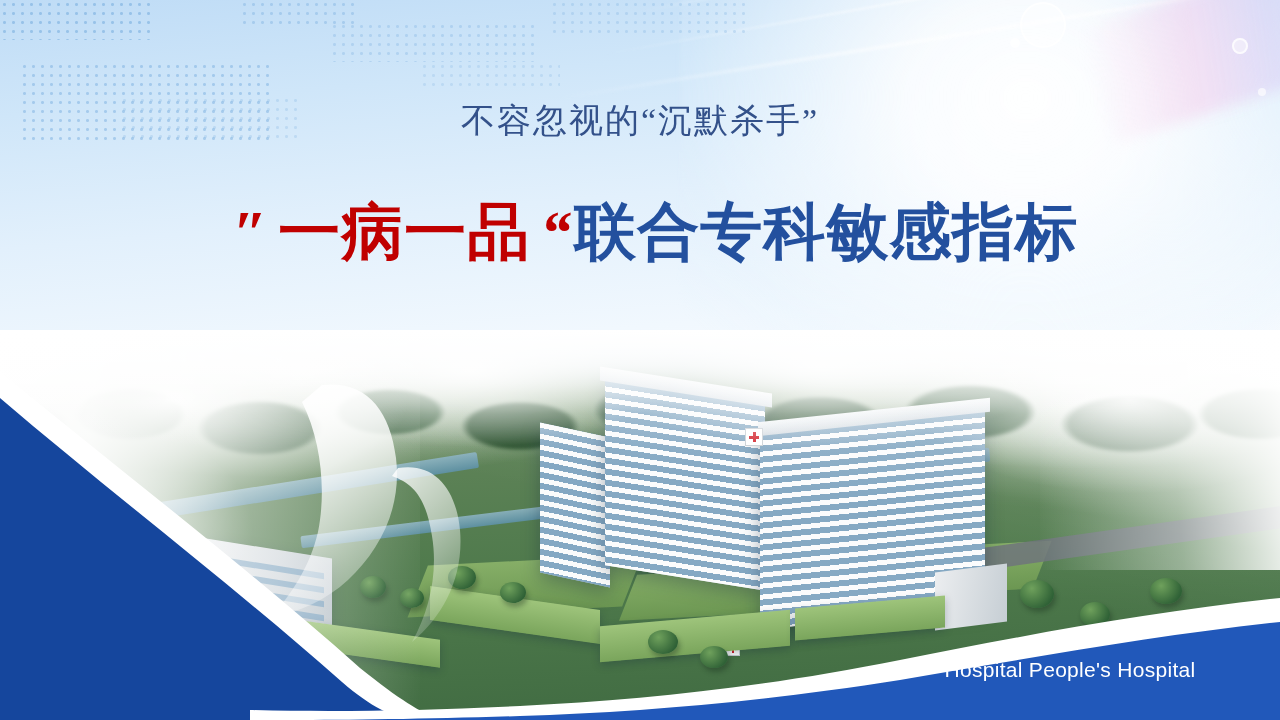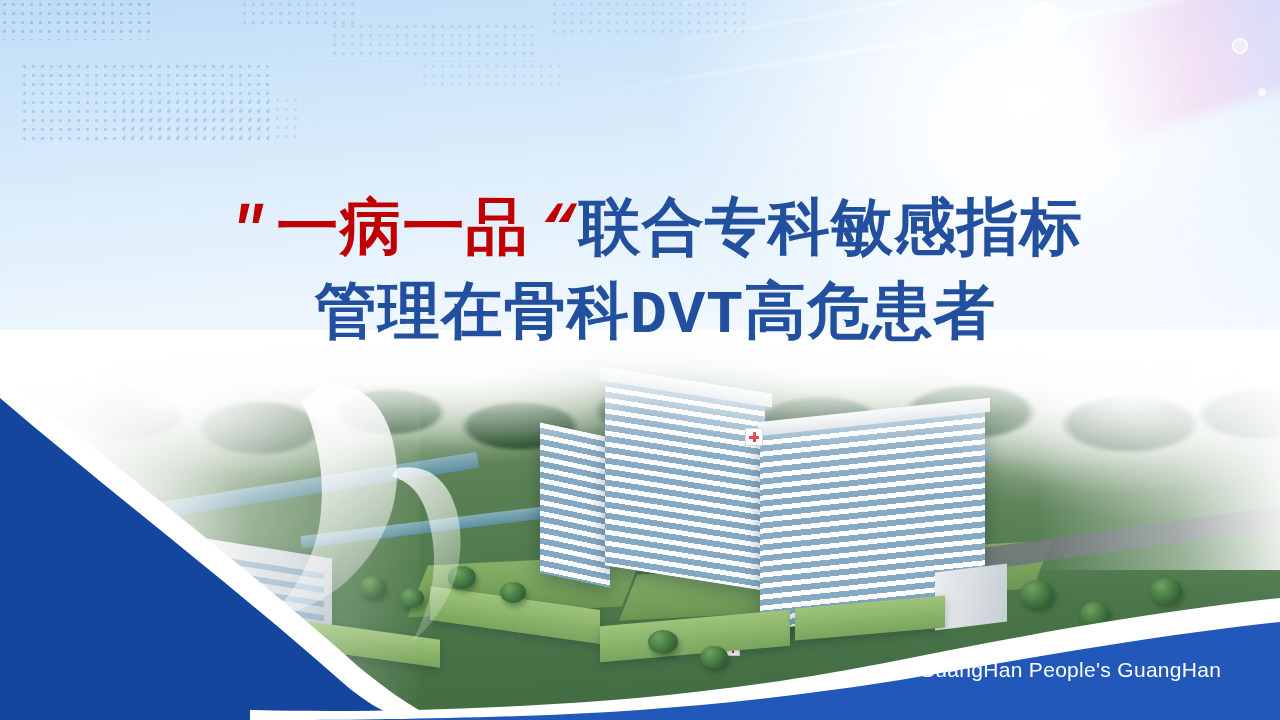--- a/index.html
+++ b/index.html
@@ -323,21 +323,21 @@
     color: #33518a;
     white-space: nowrap;
   }
   .title-block {
     position: absolute;
     left: 0; top: 190px;
     width: 1280px;
     text-align: center;
   }
   .title-line {
-    font-family: Liberation Mono, monospace;
+    font-family: Liberation Serif, serif;
     font-weight: 700;
     font-size: 62px;
     line-height: 84px;
     letter-spacing: 1px;
     color: #23509e;
     white-space: nowrap;
     margin-left: 31px;
   }
   .title-line .accent { color: #c00000; }
   .title-line .qmark-close { color: #c00000; font-style: italic; padding-right: 10px; }
@@ -472,23 +472,23 @@
     <path d="M0,372 C120,470 250,570 360,668 C400,700 420,712 440,720 L0,720 Z" fill="#ffffff"></path>
     <path d="M0,398 C110,492 236,588 342,682 C372,708 392,716 410,720 L0,720 Z" fill="#15469d"></path>
 
     <path d="M1280,598 C1150,612 1020,636 900,660 C760,688 640,700 520,706
              C420,711 330,712 250,710 L250,720 L1280,720 Z" fill="#ffffff"></path>
     <path d="M1280,622 C1150,636 1020,660 900,680 C760,702 640,712 520,716
              C430,719 350,720 290,720 L1280,720 Z" fill="#2158ba"></path>
   </svg>
 
 
+  <div class="subtitle">不容忽视的“沉默杀手”</div>
 
   <div class="title-block">
     <div class="title-line">
       <span class="qmark-close">″</span><span class="accent">一病一品</span><span class="qmark-open">“</span><span>联合专科敏感指标</span>
     </div>
-    <div class="title-line">管理在骨科DVT高危患者</div>
   </div>
 
-  <div class="hospital-name">GuangHan People's GuangHan</div>
+  <div class="hospital-name">Hospital People's Hospital</div>
 
 </div>
 
 </body></html>

